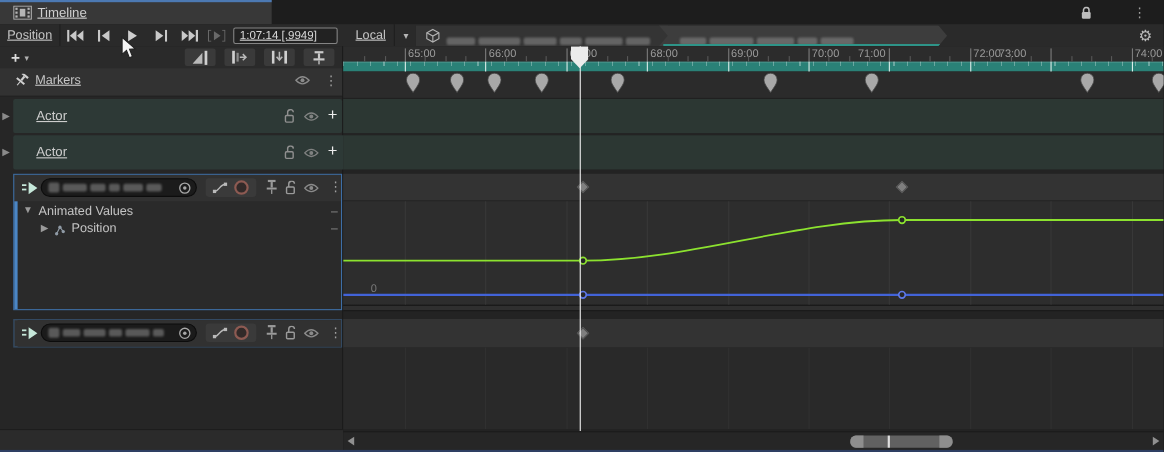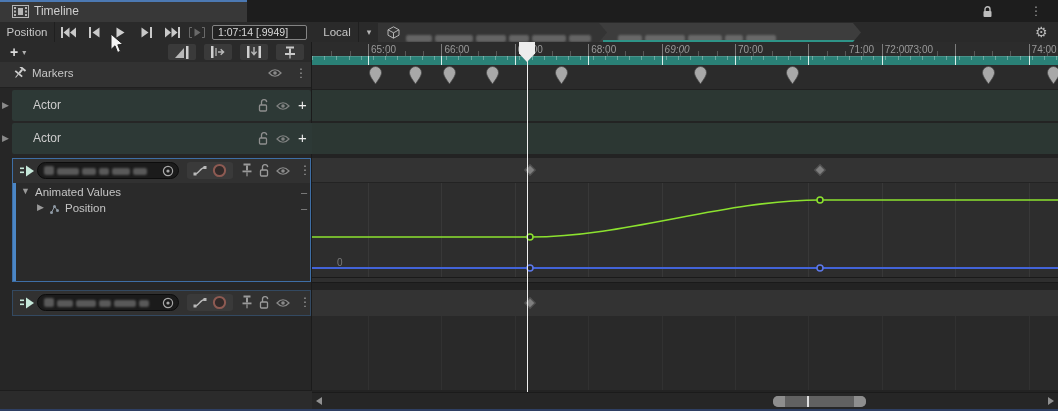--- a/index.html
+++ b/index.html
@@ -1,19 +1,19 @@
 <!DOCTYPE html>
 <html><head>
 <meta charset="utf-8">
 <style>
   html,body{margin:0;padding:0;background:#111;}
   #root{position:relative;width:1058px;height:411px;background:#232323;overflow:hidden;
         font-family:"Liberation Sans",sans-serif;color:#c2c2c2;-webkit-user-select:none;user-select:none;}
   .abs{position:absolute;}
-  .lbl{white-space:nowrap;}
+  .lbl{white-space:nowrap;text-decoration:underline;}
   svg{display:block;}
   
   .tabbar{left:0;top:0;width:1058px;height:22px;background:#1d1d1d;}
   .tab-active{left:0;top:0;width:247px;height:22px;background:#383838;}
   .tab-accent{left:0;top:0;width:247px;height:2px;background:#4c79b3;}
   .tab-title{left:34px;top:4px;font-size:12px;color:#cfcfcf;}
   
   .toolbar{left:0;top:22px;width:1058px;height:20px;background:#2a2a2a;border-bottom:1px solid #1e1e1e;}
   .tbtn{top:22px;height:20px;display:flex;align-items:center;justify-content:center;}
   .preview{left:0;width:54px;font-size:11.5px;color:#c6c6c6;border-right:1px solid #1f1f1f;}
@@ -427,31 +427,31 @@
       <div style="position: absolute; left: 517.8px; top: 44px; font-size: 10px; color: rgb(154, 154, 154); white-space: nowrap;">67:00</div>
       <div style="position: absolute; left: 514.8px; top: 56px; width: 1px; height: 9px; background: rgb(221, 238, 234);"></div>
       <div style="position: absolute; left: 514.8px; top: 183px; width: 1px; height: 94px; background: rgb(56, 56, 56);"></div>
       <div style="position: absolute; left: 514.8px; top: 316px; width: 1px; height: 74px; background: rgb(49, 49, 49);"></div>
       <div style="position: absolute; left: 588.2px; top: 44px; width: 1px; height: 12px; background: rgb(124, 124, 124);"></div>
       <div style="position: absolute; left: 591.2px; top: 44px; font-size: 10px; color: rgb(154, 154, 154); white-space: nowrap;">68:00</div>
       <div style="position: absolute; left: 588.2px; top: 56px; width: 1px; height: 9px; background: rgb(221, 238, 234);"></div>
       <div style="position: absolute; left: 588.2px; top: 183px; width: 1px; height: 94px; background: rgb(56, 56, 56);"></div>
       <div style="position: absolute; left: 588.2px; top: 316px; width: 1px; height: 74px; background: rgb(49, 49, 49);"></div>
       <div style="position: absolute; left: 661.6px; top: 44px; width: 1px; height: 12px; background: rgb(124, 124, 124);"></div>
-      <div style="position: absolute; left: 664.6px; top: 44px; font-size: 10px; color: rgb(154, 154, 154); white-space: nowrap; font-style: italic;">69:00</div>
+      <div style="position: absolute; left: 664.6px; top: 44px; font-size: 10px; color: rgb(154, 154, 154); white-space: nowrap;">69:00</div>
       <div style="position: absolute; left: 661.6px; top: 56px; width: 1px; height: 9px; background: rgb(221, 238, 234);"></div>
       <div style="position: absolute; left: 661.6px; top: 183px; width: 1px; height: 94px; background: rgb(56, 56, 56);"></div>
       <div style="position: absolute; left: 661.6px; top: 316px; width: 1px; height: 74px; background: rgb(49, 49, 49);"></div>
       <div style="position: absolute; left: 735px; top: 44px; width: 1px; height: 12px; background: rgb(124, 124, 124);"></div>
       <div style="position: absolute; left: 738px; top: 44px; font-size: 10px; color: rgb(154, 154, 154); white-space: nowrap;">70:00</div>
       <div style="position: absolute; left: 735px; top: 56px; width: 1px; height: 9px; background: rgb(221, 238, 234);"></div>
       <div style="position: absolute; left: 735px; top: 183px; width: 1px; height: 94px; background: rgb(56, 56, 56);"></div>
       <div style="position: absolute; left: 735px; top: 316px; width: 1px; height: 74px; background: rgb(49, 49, 49);"></div>
       <div style="position: absolute; left: 808.4px; top: 44px; width: 1px; height: 12px; background: rgb(124, 124, 124);"></div>
-      <div style="position: absolute; left: 849px; top: 44px; font-size: 10px; color: rgb(154, 154, 154); white-space: nowrap;">71:00</div>
+      <div style="position: absolute; left: 780px; top: 44px; font-size: 10px; color: rgb(154, 154, 154); white-space: nowrap;">71:00</div>
       <div style="position: absolute; left: 808.4px; top: 56px; width: 1px; height: 9px; background: rgb(221, 238, 234);"></div>
       <div style="position: absolute; left: 808.4px; top: 183px; width: 1px; height: 94px; background: rgb(56, 56, 56);"></div>
       <div style="position: absolute; left: 808.4px; top: 316px; width: 1px; height: 74px; background: rgb(49, 49, 49);"></div>
       <div style="position: absolute; left: 881.8px; top: 44px; width: 1px; height: 12px; background: rgb(124, 124, 124);"></div>
       <div style="position: absolute; left: 884.8px; top: 44px; font-size: 10px; color: rgb(154, 154, 154); white-space: nowrap;">72:00</div>
       <div style="position: absolute; left: 881.8px; top: 56px; width: 1px; height: 9px; background: rgb(221, 238, 234);"></div>
       <div style="position: absolute; left: 881.8px; top: 183px; width: 1px; height: 94px; background: rgb(56, 56, 56);"></div>
       <div style="position: absolute; left: 881.8px; top: 316px; width: 1px; height: 74px; background: rgb(49, 49, 49);"></div>
       <div style="position: absolute; left: 955.2px; top: 44px; width: 1px; height: 12px; background: rgb(124, 124, 124);"></div>
       <div style="position: absolute; left: 908px; top: 44px; font-size: 10px; color: rgb(154, 154, 154); white-space: nowrap;">73:00</div>

